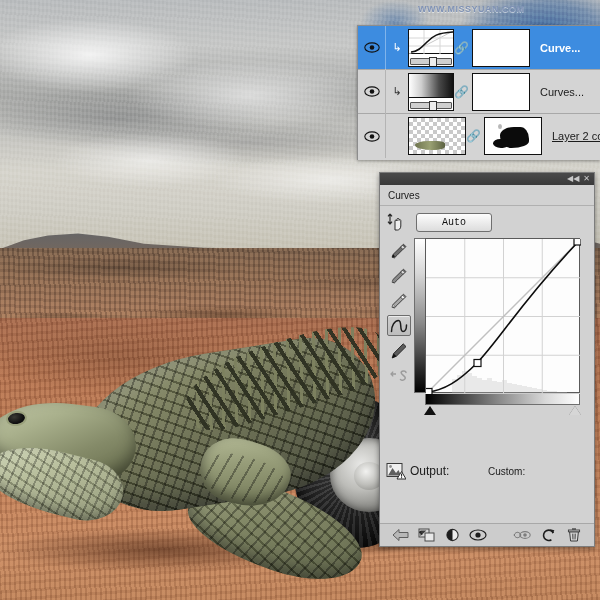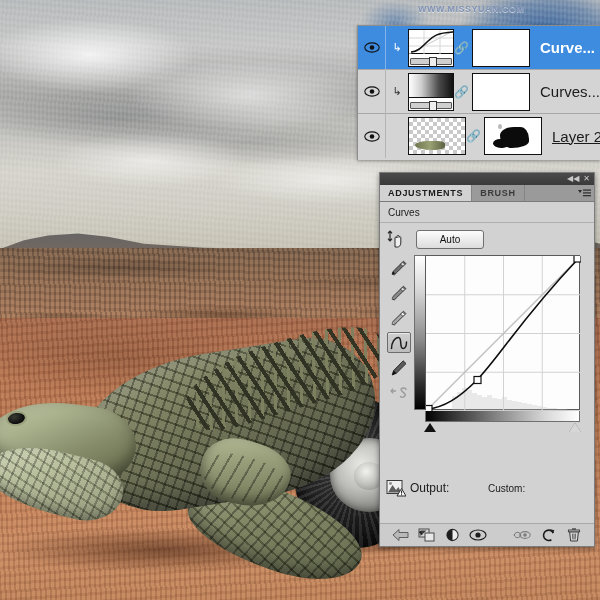--- a/index.html
+++ b/index.html
@@ -253,21 +253,21 @@
   }
   .mask-blob2 {
     position:absolute; left:14%; top:58%; width:28%; height:26%;
     background:#0b0b0b; border-radius:50% 40% 45% 55%;
   }
   .mask-dot {
     position:absolute; left:24%; top:16%; width:7%; height:14%;
     background:#b9b9b9; border-radius:50%;
   }
   .layer-name {
-    flex:1 1 auto; padding-left:10px; font-size:15px; color:#1b1b1b;
+    flex:1 1 auto; padding-left:10px; font-size:11px; color:#1b1b1b;
     white-space:nowrap; overflow:hidden;
   }
   .layer-row.sel .layer-name { color:#ffffff; font-weight:bold; }
   .layer-name.u { text-decoration:underline; }
 
   .watermark {
     position:absolute; left:418px; top:4px; z-index:60;
     display:flex; align-items:center; gap:6px;
     font-size:12px; font-weight:bold; letter-spacing:.5px;
     color:#6a7fa8; text-shadow:0 1px 0 rgba(255,255,255,.5);
@@ -319,24 +319,24 @@
   }
   .chan-row {
     display:flex; align-items:center; gap:8px; padding:6px 8px 4px 6px;
   }
   .onimg-btn {
     width:22px; height:20px; display:flex; align-items:center; justify-content:center;
     cursor:pointer;
   }
   .chan-select { width:96px; flex:0 0 96px; }
   .auto-btn {
-    width:68px; height:19px; border:1px solid #6f6f6f; border-radius:3px;
+    width:76px; height:19px; border:1px solid #6f6f6f; border-radius:3px;
     background:linear-gradient(#fdfdfd,#dcdcdc);
     font-size:10px; display:flex; align-items:center; justify-content:center;
-    color:#111; cursor:pointer;
+    color:#111; cursor:pointer;font-family:Liberation Mono, monospace;
   }
   .graph-area { position:relative; padding:2px 6px 0 4px; display:flex; }
   .tools-col {
     width:30px; flex:0 0 30px; display:flex; flex-direction:column;
     align-items:center; gap:4px; padding-top:2px;
   }
   .tool { width:24px; height:21px; display:flex; align-items:center; justify-content:center; cursor:pointer; }
   .tool.boxed {
     border:1px solid #6d6d6d; border-radius:2px;
     background:linear-gradient(#cfcfcf,#bdbdbd);
@@ -488,33 +488,20 @@
     <span class="wm-url">WWW.MISSYUAN.COM</span>
   </div>
 
   <div class="adj-panel">
 
     <div class="adj-titlebar">
       <span class="tb-btn">◀◀</span>
       <span class="tb-btn">✕</span>
     </div>
 
-    <div class="adj-tabs">
-      <div class="adj-tab active">ADJUSTMENTS</div>
-      <div class="adj-tab inactive">BRUSH</div>
-      <div class="tabs-spacer"></div>
-      <div class="panel-menu">
-        <svg width="13" height="9" viewBox="0 0 13 9">
-          <path d="M0,1 L4,1 L2,4 Z" fill="#2b2b2b"></path>
-          <rect x="5" y="0.5" width="8" height="1.2" fill="#2b2b2b"></rect>
-          <rect x="5" y="3.3" width="8" height="1.2" fill="#2b2b2b"></rect>
-          <rect x="5" y="6.1" width="8" height="1.2" fill="#2b2b2b"></rect>
-        </svg>
-      </div>
-    </div>
 
     <div class="preset-row">
       <span class="preset-label">Curves</span>
     </div>
 
     <div class="chan-row">
       <div class="onimg-btn">
         <svg width="20" height="18" viewBox="0 0 20 18">
           <path d="M3,1 L3,11 M3,1 L1,3.4 M3,1 L5,3.4 M3,11 L1,8.6 M3,11 L5,8.6" stroke="#2b2b2b" stroke-width="1.2" fill="none"></path>
           <path d="M8,17 L8,8 C8,6.6 10,6.6 10,8 L10,6.4 C10,5 12,5 12,6.4 L12,7.4 C12,6.2 13.8,6.2 13.8,7.6 L13.8,13 C13.8,15.6 12,17 10.6,17 Z" fill="#efefef" stroke="#2b2b2b" stroke-width="1"></path>

